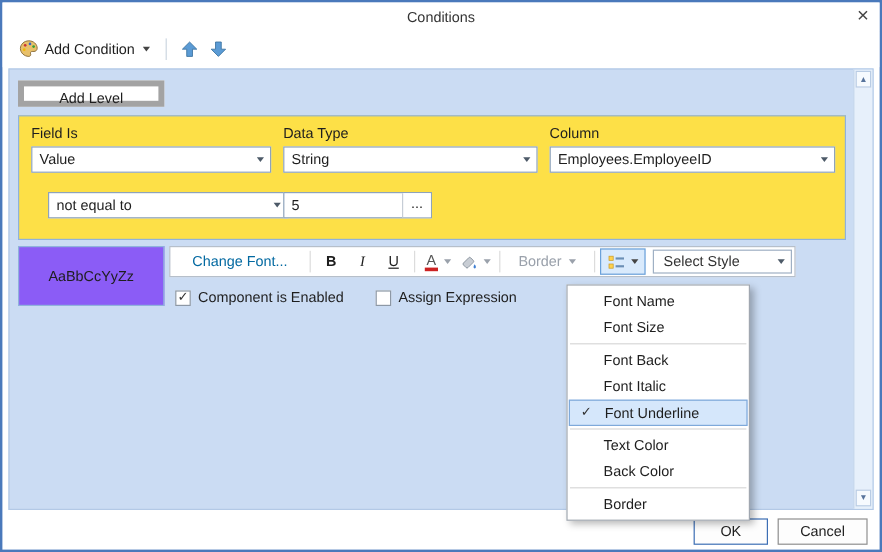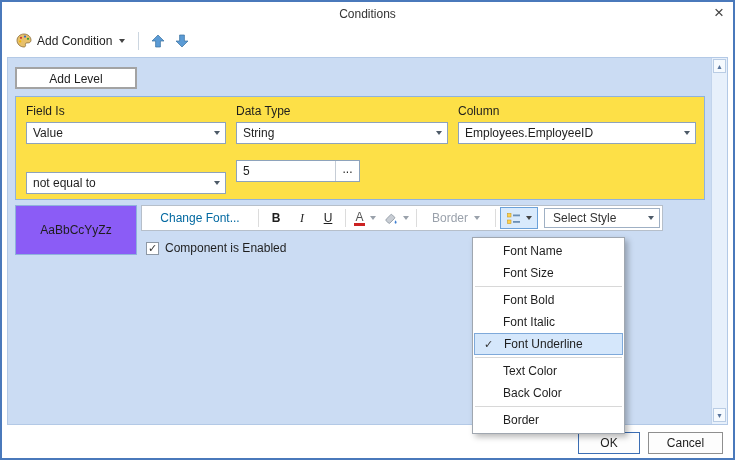--- a/index.html
+++ b/index.html
@@ -23,38 +23,38 @@
            border-top:4px solid #444; margin-left:2px; }
   .caret.gray { border-top-color:#9aa1ab; }
   .tb-sep { width:1px; height:18px; background:#ccd6e0; margin:0 7px; }
   .icon { display:inline-flex; align-items:center; justify-content:center; }
 
   
   .panel { position:absolute; left:5px; top:55px; width:721px; height:368px;
            background:#cbdcf3; border:1px solid #b3c9e6; }
 
   .add-level { position:absolute; left:7px; top:9px; width:122px; height:22px;
-               background:#fff; border:2px solid #a3a3a3; text-align:center;
+               background:#fff; border:5px solid #a3a3a3; text-align:center;
                line-height:20px; cursor:pointer; }
 
   .cond-box { position:absolute; left:7px; top:38px; width:690px; height:104px;
               background:#fde047; border:1px solid #8fb2dc; }
   .cond-label { position:absolute; top:7px; color:#1e1e1e; }
   .lb1 { left:10px; } .lb2 { left:220px; } .lb3 { left:442px; }
 
   .combo { position:absolute; height:22px; background:#fff; border:1px solid #8ea3bb;
            display:flex; align-items:center; cursor:pointer; }
   .combo .val { flex:1; padding-left:6px; white-space:nowrap; overflow:hidden; }
   .combo .dd { width:16px; display:flex; align-items:center; justify-content:center; }
   .dd-tri { width:0; height:0; border-left:3.5px solid transparent; border-right:3.5px solid transparent;
             border-top:4px solid #4d5a68; }
   .cb-fieldis  { left:10px;  top:25px; width:200px; }
   .cb-datatype { left:220px; top:25px; width:212px; }
   .cb-column   { left:442px; top:25px; width:238px; }
-  .cb-operator { left:10px;  top:63px; width:200px;margin-top:12px; }
+  .cb-operator { left:24px;  top:63px; width:200px; }
 
   .value-wrap { position:absolute; left:220px; top:63px; width:124px; height:22px;
                 background:#fff; border:1px solid #8ea3bb; display:flex; }
   .value-text { flex:1; padding-left:6px; line-height:20px; }
   .browse { width:24px; border-left:1px solid #c6cdd6; text-align:center; line-height:16px;
             background:#fff; cursor:pointer; }
 
   .preview { position:absolute; left:7px; top:147px; width:122px; height:50px;
              background:#8b5cf6; border:1px solid #8fb2dc;
              display:flex; align-items:center; justify-content:center; }
@@ -242,32 +242,36 @@
           </span>
       </div>
     </div>
 
     <div class="chk chk1">
       <span class="box">
           <span>✓</span>
         </span>
       <span>Component is Enabled</span>
     </div>
+    <div class="chk chk2">
+      <span class="box"></span>
+      <span>Assign Expression</span>
+    </div>
 
     <div class="sbar">
       <div class="sb-btn sb-up">▲</div>
       <div class="sb-btn sb-down">▼</div>
     </div>
   </div>
 
   <div class="menu">
     <div class="menu-item">Font Name</div>
     <div class="menu-item">Font Size</div>
     <div class="menu-sep"></div>
-    <div class="menu-item">Font Bold</div>
+    <div class="menu-item">Font Back</div>
     <div class="menu-item">Font Italic</div>
     <div class="menu-item hl">
       <span class="menu-check">✓</span>
       <span>Font Underline</span>
     </div>
     <div class="menu-sep"></div>
     <div class="menu-item">Text Color</div>
     <div class="menu-item">Back Color</div>
     <div class="menu-sep"></div>
     <div class="menu-item">Border</div>

